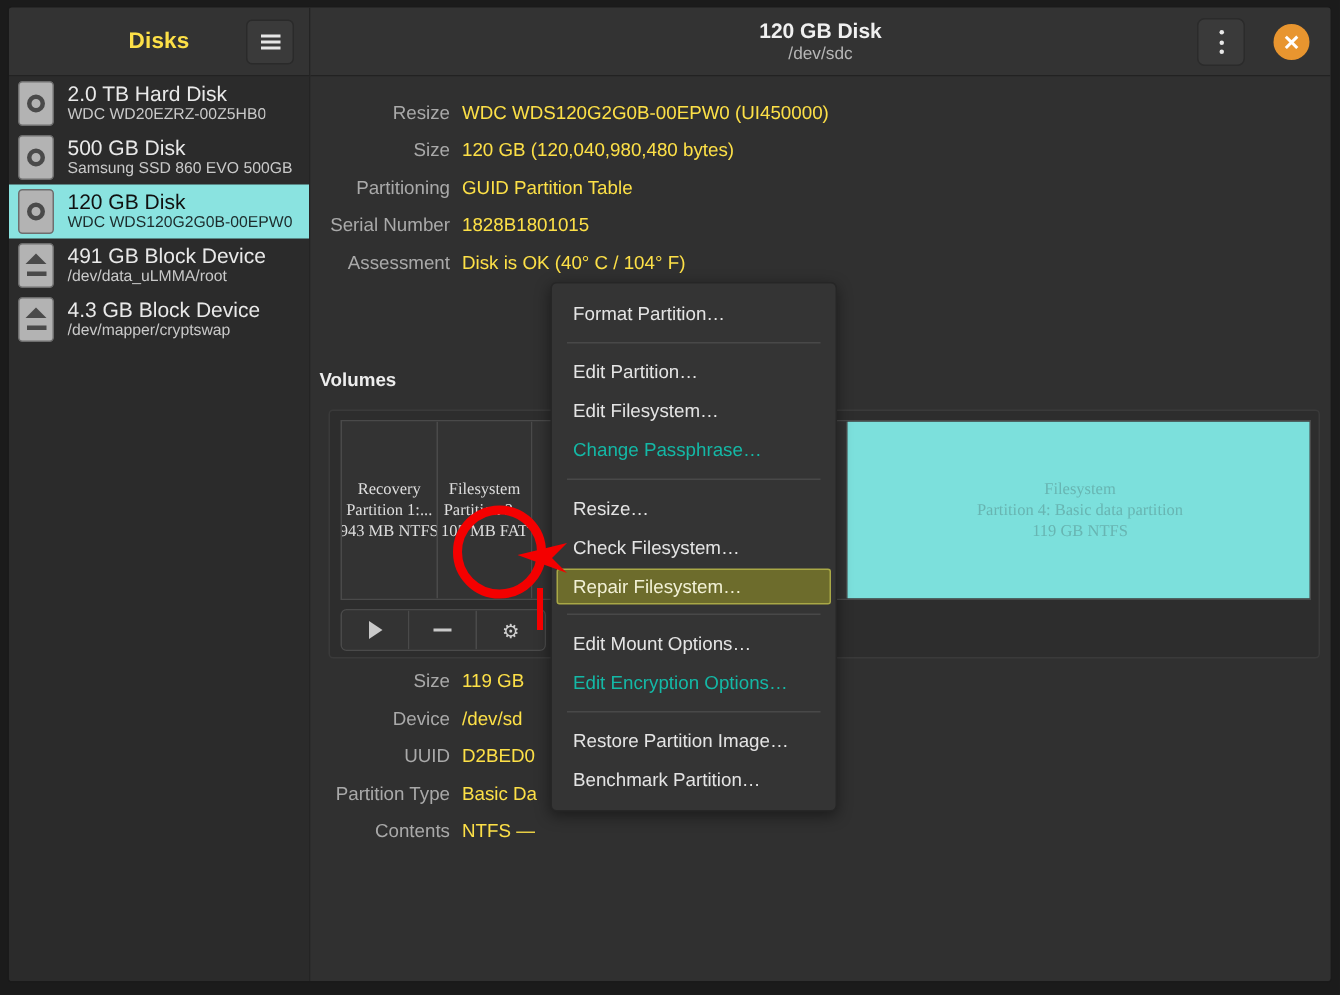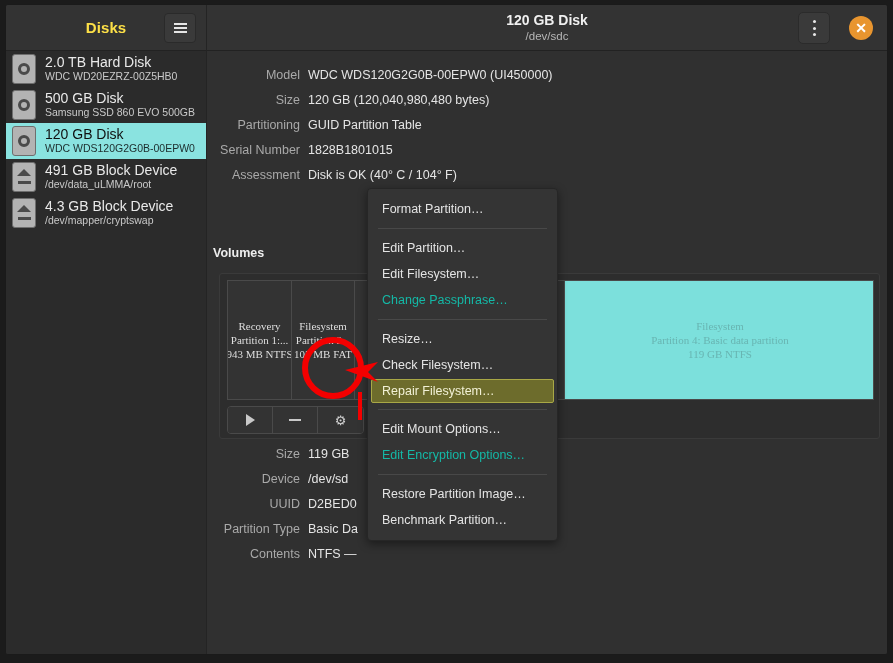--- a/index.html
+++ b/index.html
@@ -134,21 +134,21 @@
     position: absolute; left: 0; top: 11px; width: 100%;
   }
   .drow { display: flex; height: 25px; align-items: center; }
   .dlabel {
     width: 93px; text-align: right; padding-right: 0;
     font-size: 12.5px; color: #a9a9a9;
     white-space: nowrap;
   }
   .dval {
     margin-left: 8px;
-    font-size: 12.5px; color: #e5e5e5;
+    font-size: 12.5px; color: #fde047;
     white-space: nowrap;
   }
 
   .volumes-hdr {
     position: absolute; left: 6px; top: 195px;
     font-size: 12.5px; font-weight: bold; color: #ededed;
   }
 
   
   .vol-box {
@@ -321,21 +321,21 @@
             </div>
           </div>
         </div>
     </div>
 
     <div class="main">
 
       <div class="detail-grid">
         <div id="disk-detail-rows">
             <div class="drow">
-              <div class="dlabel">Model</div>
+              <div class="dlabel">Resize</div>
               <div class="dval">WDC WDS120G2G0B-00EPW0 (UI450000)</div>
             </div>
             <div class="drow">
               <div class="dlabel">Size</div>
               <div class="dval">120 GB (120,040,980,480 bytes)</div>
             </div>
             <div class="drow">
               <div class="dlabel">Partitioning</div>
               <div class="dval">GUID Partition Table</div>
             </div>

